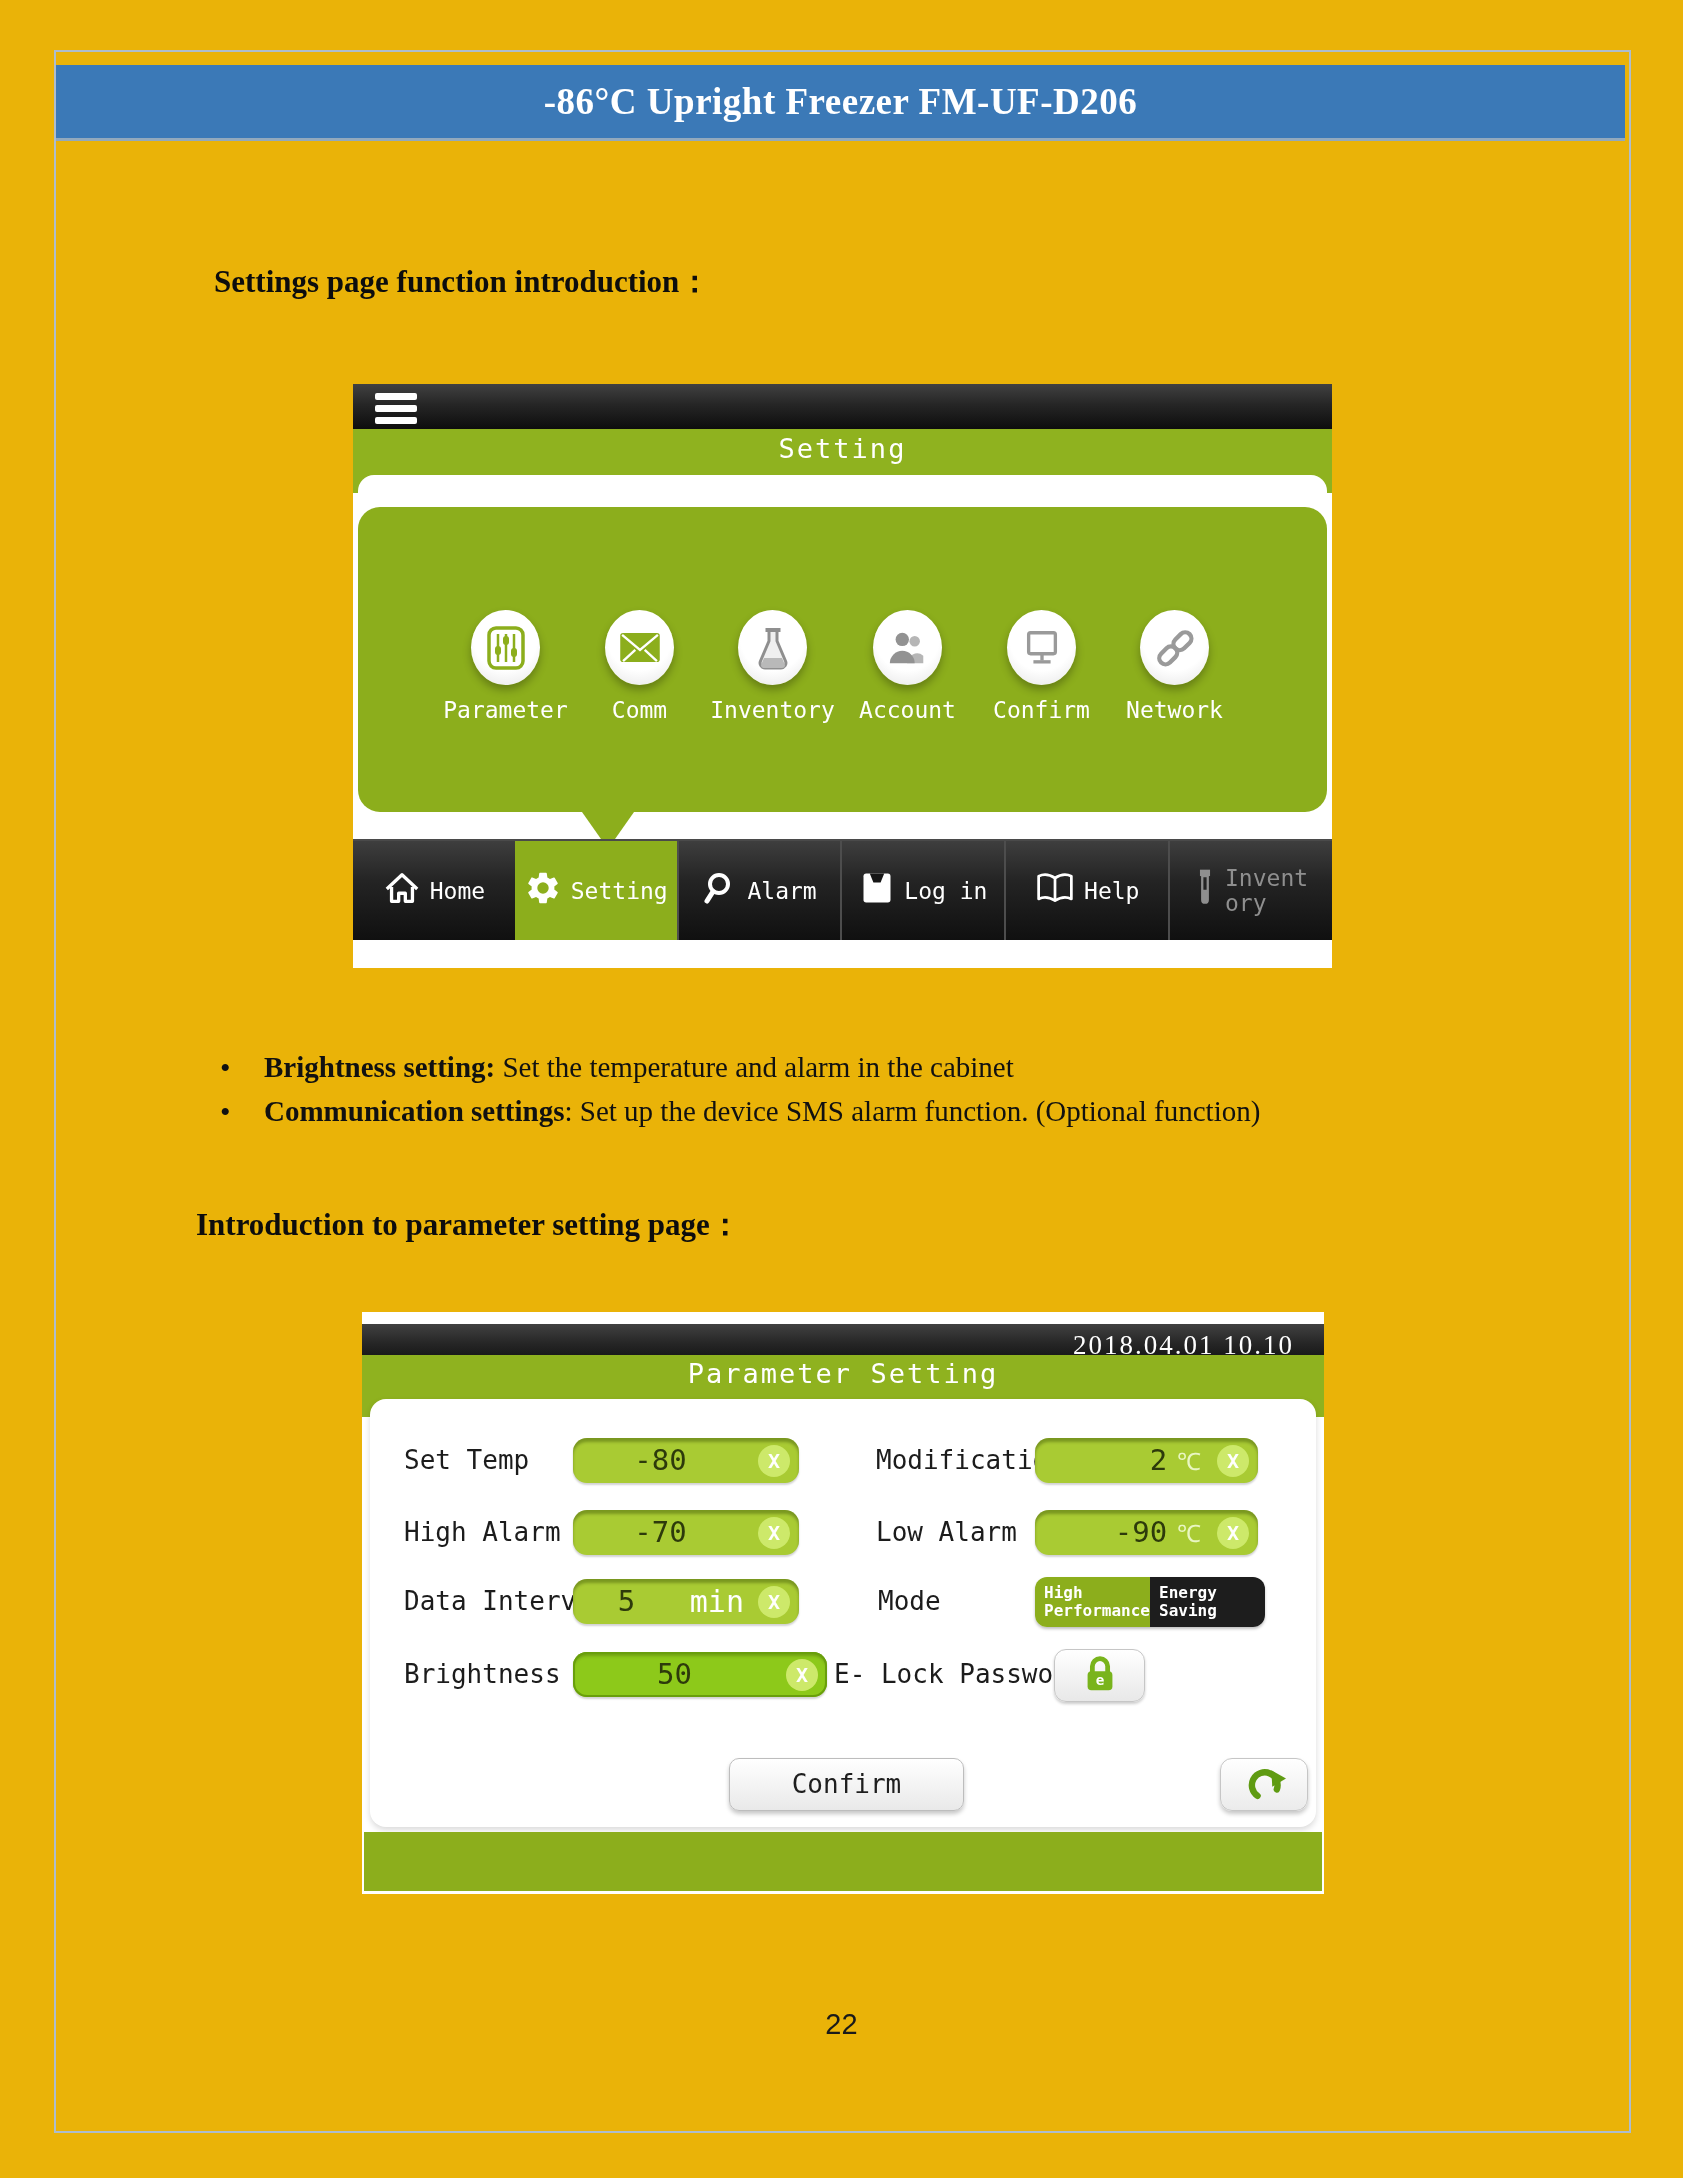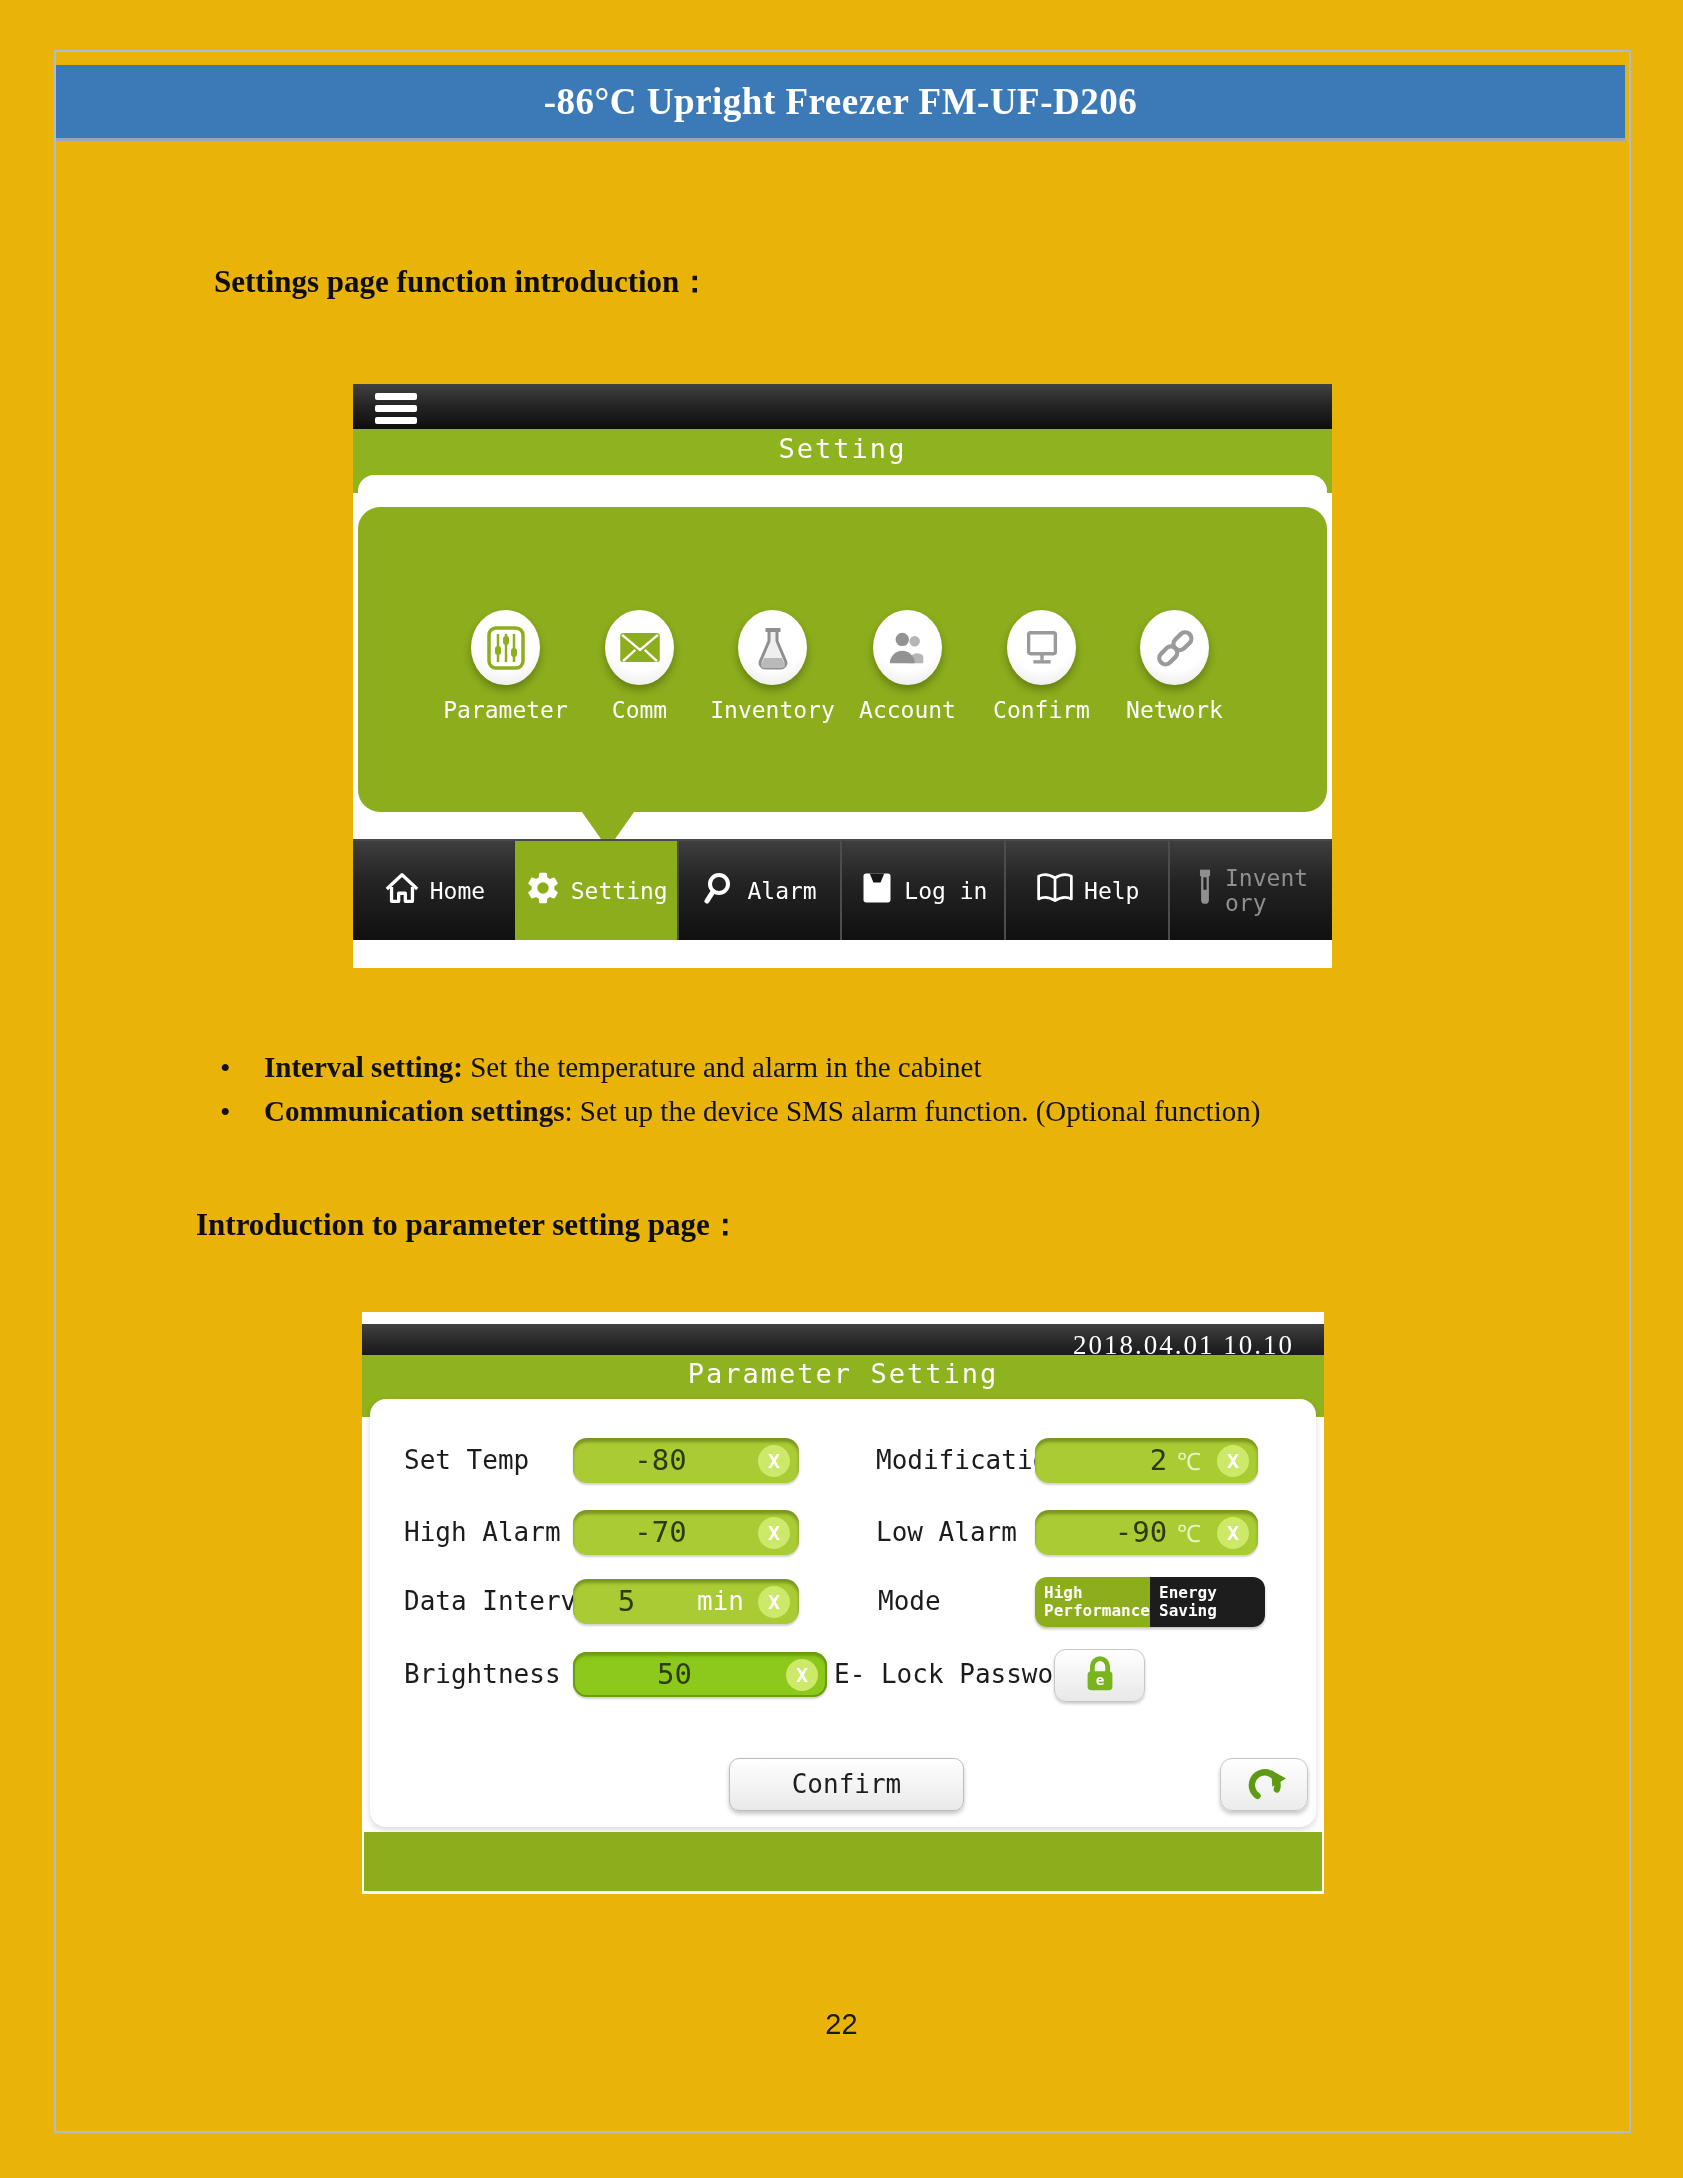--- a/index.html
+++ b/index.html
@@ -45,21 +45,21 @@
   .datetime{position:absolute;right:30px;top:0;height:43px;line-height:43px;color:#fff;font-family:"Liberation Serif",serif;font-size:27px;letter-spacing:2px;}
   #shot2 .greenbar{top:43px;height:37px;font-size:27px;line-height:37px;}
   .s2-strip{position:absolute;left:0;right:0;top:79px;height:26px;background:#8fb21f;}
   .s2-panel{position:absolute;left:8px;top:87px;width:946px;height:428px;background:#fff;border-radius:16px;box-shadow:0 3px 6px rgba(0,0,0,.15);}
   .s2-footer{position:absolute;left:2px;top:520px;width:958px;height:59px;background:#8cae1c;}
   .plabel{position:absolute;font-size:26px;color:#1c1c1c;height:45px;line-height:45px;white-space:nowrap;}
   .fld{position:absolute;height:45px;border-radius:14px;background:#a9cb33;box-shadow:inset 0 4px 3px rgba(45,65,0,.38),0 2px 2px rgba(0,0,0,.18);cursor:text;}
   .fld .val{position:absolute;left:0;right:51px;text-align:center;line-height:45px;font-size:29px;color:#2d3a0b;}
   .fld.right .val{left:auto;right:57px;text-align:right;}
   .fld .unit{font-size:24px;color:#e9f6c2;margin-left:10px;}
-  .fld .unit-min{position:absolute;right:55px;line-height:45px;font-size:26px;color:#fff;}
+  .fld .unit-min{position:absolute;right:55px;line-height:45px;font-size:30px;color:#fff;}
   .fld.interval .val{left:0;right:119px;}
   .fld.bright{background:#8dc91a;box-shadow:inset 0 0 0 2px #699f0b,inset 0 4px 3px rgba(45,65,0,.3),0 2px 2px rgba(0,0,0,.18);}
   .fld.bright .val{right:51px;}
   .xbtn{position:absolute;right:9px;top:50%;transform:translateY(-50%);width:32px;height:32px;border-radius:50%;background:#cde96a;color:#fff;font-size:20px;font-weight:bold;display:flex;align-items:center;justify-content:center;cursor:pointer;}
   .mode{position:absolute;left:673px;top:265px;width:230px;height:50px;display:flex;border-radius:12px;overflow:hidden;box-shadow:0 2px 3px rgba(0,0,0,.25);cursor:pointer;}
   .mode .opt{width:115px;display:flex;flex-direction:column;justify-content:center;color:#fff;font-size:16px;font-weight:bold;line-height:1.15;padding-left:9px;box-sizing:border-box;}
   .mode .hp{background:#8cae1c;}
   .mode .es{background:#1d1d1d;}
   .elock{position:absolute;left:692px;top:337px;width:89px;height:51px;border-radius:12px;background:linear-gradient(180deg,#fff,#e8e8e8);border:1px solid #c6c6c6;box-shadow:0 2px 3px rgba(0,0,0,.2);display:flex;align-items:center;justify-content:center;cursor:pointer;}
   .confirm{position:absolute;left:367px;top:446px;width:233px;height:51px;border-radius:10px;background:linear-gradient(180deg,#ffffff,#e9e9e9);border:1px solid #bdbdbd;box-shadow:0 3px 4px rgba(0,0,0,.22);color:#1e1e1e;font-size:26px;text-align:center;line-height:51px;cursor:pointer;font-family:"DejaVu Sans Mono",monospace;}
@@ -222,21 +222,21 @@
         <span class="nav2line">
           <span>Invent</span><br>
           <span>ory</span>
         </span>
       </div>
     </div>
   </div>
 
   <div class="bullets">
     <div class="bullet">
-      <b>Interval setting:</b><span> Set the temperature and alarm in the cabinet</span>
+      <b>Brightness setting:</b><span> Set the temperature and alarm in the cabinet</span>
     </div>
     <div class="bullet">
       <b>Communication settings</b><span>: Set up the device SMS alarm function. (Optional function)</span>
     </div>
   </div>
 
   <div class="h-section" id="h2">Introduction to parameter setting page：</div>
 
   <div class="shot" id="shot2">
     <div class="darkbar">

